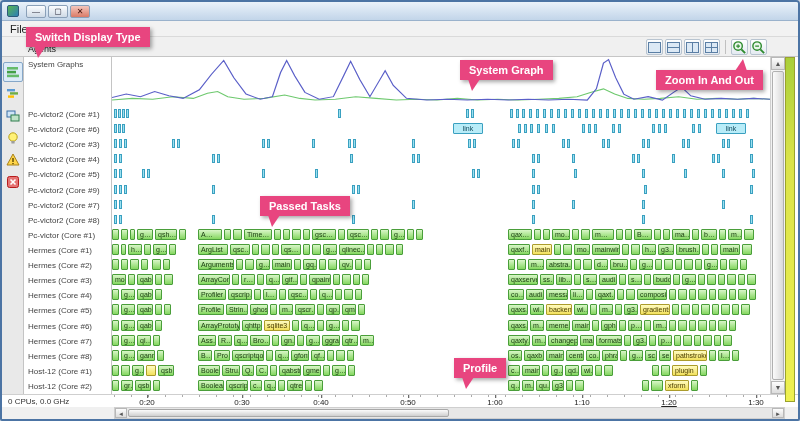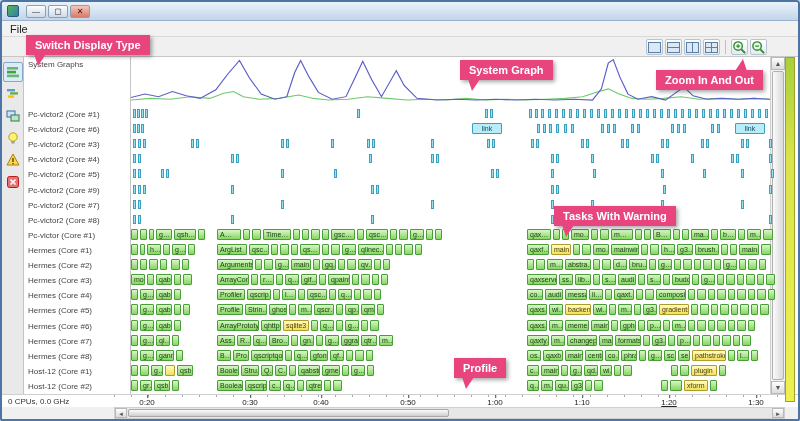--- a/index.html
+++ b/index.html
@@ -30,21 +30,21 @@
   .tb-sep{width:1px;height:14px;background:#c0c0c0;margin:0 4px 2px 4px;}
   .toolbar-right{display:flex;align-items:flex-end;padding-right:30px;}
 
   
   .content{flex:1;display:flex;min-height:0;background:#ffffff;padding-right:13px;}
   .left-strip{width:22px;background:#e9e9e9;border-right:1px solid #c4c4c4;display:flex;flex-direction:column;
     align-items:center;padding-top:4px;}
   .tool-btn{width:20px;height:20px;display:flex;align-items:center;justify-content:center;margin:1px 0;
     border:1px solid transparent;border-radius:2px;}
   .tool-btn.active{background:#dcebf8;border-color:#86a7c8;}
-  .names{width:107px;border-right:1px solid #c4c4c4;display:flex;flex-direction:column;background:#fff;}
+  .names{width:88px;border-right:1px solid #c4c4c4;display:flex;flex-direction:column;background:#fff;}
   .sysgraph-cell{height:50px;font-size:8px;color:#444;padding:3px 0 0 4px;}
   .row-labels{flex:1;display:flex;flex-direction:column;}
   .row-label{flex:1;font-size:8px;color:#444;padding-left:4px;display:flex;align-items:center;
     white-space:nowrap;overflow:hidden;}
   .chart{flex:1;display:flex;flex-direction:column;position:relative;background:#fff;min-width:0;}
   .graph-wrap{height:50px;}
   .graph-wrap svg{width:100%;height:50px;display:block;}
   .lanes{flex:1;display:flex;flex-direction:column;}
   .lane{flex:1;position:relative;}
 
@@ -91,21 +91,21 @@
     background:repeating-linear-gradient(135deg,transparent 0 2px,#b0b0b0 2px 3px);}
 
   
   .callout{position:absolute;background:#e8457f;color:#fff;font-weight:bold;font-size:11px;
     padding:4px 9px;z-index:50;box-shadow:2px 2px 4px rgba(0,0,0,.35);white-space:nowrap;}
   .tail{position:absolute;width:0;height:0;border-left:4px solid transparent;
     border-right:8px solid transparent;border-top:12px solid #e8457f;}
   .t-down{left:8px;bottom:-11px;}
   .t-up{border-top:none;border-bottom:12px solid #e8457f;border-left:8px solid transparent;
     border-right:4px solid transparent;top:-11px;right:16px;}
-  .c-switch{left:24px;top:33px;text-align:center;}
+  .c-switch{left:24px;top:25px;text-align:center;}
   .c-sysgraph{left:458px;top:58px;}
   .c-zoom{left:654px;top:68px;}
   .c-passed{left:258px;top:194px;}
   .c-warning{left:552px;top:204px;}
   .c-timeline{left:452px;top:356px;}
 </style>
 </head>
 <body>
 
 <div class="window">
@@ -783,21 +783,21 @@
       <span class="vs-btn">▲</span>
       <span class="vs-thumb"></span>
       <span class="vs-btn">▼</span>
     </div>
   </div>
 
   <div class="ruler">
     <div class="cpu-cell">0 CPUs, 0.0 GHz</div>
     <div class="ruler-area" id="rulerArea">
         <span class="rtick" style="left: 33px;">0:20</span>
-        <span class="rtick" style="left: 136px;">0:30</span>
+        <span class="rtick" style="left: 128px;">0:30</span>
         <span class="rtick" style="left: 207px;">0:40</span>
         <span class="rtick" style="left: 294px;">0:50</span>
         <span class="rtick" style="left: 381px;">1:00</span>
         <span class="rtick" style="left: 468px;">1:10</span>
         <span class="rtick" style="left: 555px; text-decoration: underline;">1:20</span>
         <span class="rtick" style="left: 642px;">1:30</span>
       </div>
   </div>
 
   <div class="hscroll-row">
@@ -811,18 +811,18 @@
 
 
   <div class="progress-strip"></div>
 
   <div class="callout c-switch">
     <span>Switch Display Type</span><i class="tail t-down"></i></div>
   <div class="callout c-zoom">
     <span>Zoom In And Out</span><i class="tail t-up"></i></div>
   <div class="callout c-sysgraph">
     <span>System Graph</span><i class="tail t-down"></i></div>
-  <div class="callout c-warning">
-    <span>Tasks With Warning</span><i class="tail t-down"></i></div>
+  <div class="callout c-passed">
+    <span>Passed Tasks</span><i class="tail t-down"></i></div>
   <div class="callout c-timeline">
     <span>Profile</span><i class="tail t-down"></i></div>
 
 </div>
 
 </body></html>

